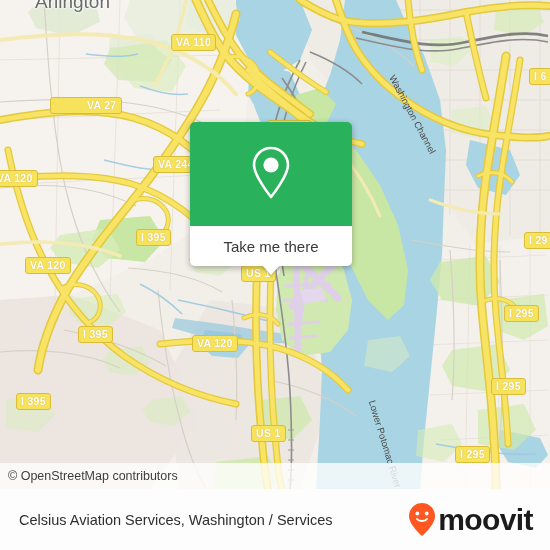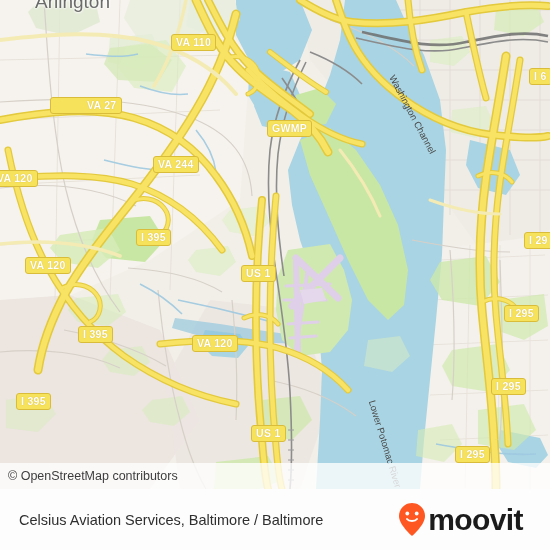--- a/index.html
+++ b/index.html
@@ -141,21 +141,21 @@
     overflow: hidden;
   }
   .footer-title {
     font-size: 14.5px;
     color: #2f2f2f;
     padding-left: 19px;
     white-space: nowrap;
   }
   .brand {
     position: absolute;
-    right: 27px;
+    right: 17px;
     top: 50%;
     transform: translateY(-50%);
     display: flex;
     align-items: center;
   }
   .brand-word {
     font-size: 30px;
     font-weight: bold;
     color: #1b1b1b;
     letter-spacing: -0.6px;
@@ -391,28 +391,40 @@
     <div class="shield" style="left:78px;  top:326px;">I 395</div>
     <div class="shield" style="left:192px; top:335px;">VA 120</div>
     <div class="shield" style="left:16px;  top:393px;">I 395</div>
     <div class="shield" style="left:251px; top:425px;">US 1</div>
     <div class="shield" style="left:529px; top:68px;">I 6</div>
     <div class="shield" style="left:524px; top:232px;">I 29</div>
     <div class="shield" style="left:504px; top:305px;">I 295</div>
     <div class="shield" style="left:491px; top:378px;">I 295</div>
     <div class="shield" style="left:455px; top:446px;">I 295</div>
 
+    <div class="popup">
+      <div class="popup-top">
+        <svg width="46" height="60" viewBox="0 0 46 60">
+          <path d="M23 4 C13.6 4 6 11.6 6 21 C6 32 23 53 23 53 C23 53 40 32 40 21 C40 11.6 32.4 4 23 4 Z" fill="none" stroke="#ffffff" stroke-width="2.6" stroke-linejoin="round"></path>
+          <circle cx="23" cy="21" r="7.6" fill="#ffffff"></circle>
+        </svg>
+      </div>
+      <div class="popup-bottom">
+        <span class="popup-bottom-text">Take me there</span>
+        <div class="popup-tail"></div>
+      </div>
+    </div>
   </div>
 
   <div class="attribution">
     <span>© OpenStreetMap contributors</span>
   </div>
 
   <div class="footer">
-    <div class="footer-title">Celsius Aviation Services, Baltimore / Baltimore</div>
+    <div class="footer-title">Celsius Aviation Services, Washington / Services</div>
     <div class="brand">
       <svg width="30" height="36" viewBox="0 0 30 36">
         <path d="M15 1 C7.8 1 2 6.8 2 14 C2 23 15 34 15 34 C15 34 28 23 28 14 C28 6.8 22.2 1 15 1 Z" fill="#ff5722"></path>
         <circle cx="10.3" cy="11.5" r="1.9" fill="#ffffff"></circle>
         <circle cx="19.7" cy="11.5" r="1.9" fill="#ffffff"></circle>
         <path d="M10 17 C11.8 19.6 18.2 19.6 20 17" fill="none" stroke="#ffffff" stroke-width="1.9" stroke-linecap="round"></path>
       </svg>
       <span class="brand-word">moovit</span>
     </div>
   </div>

